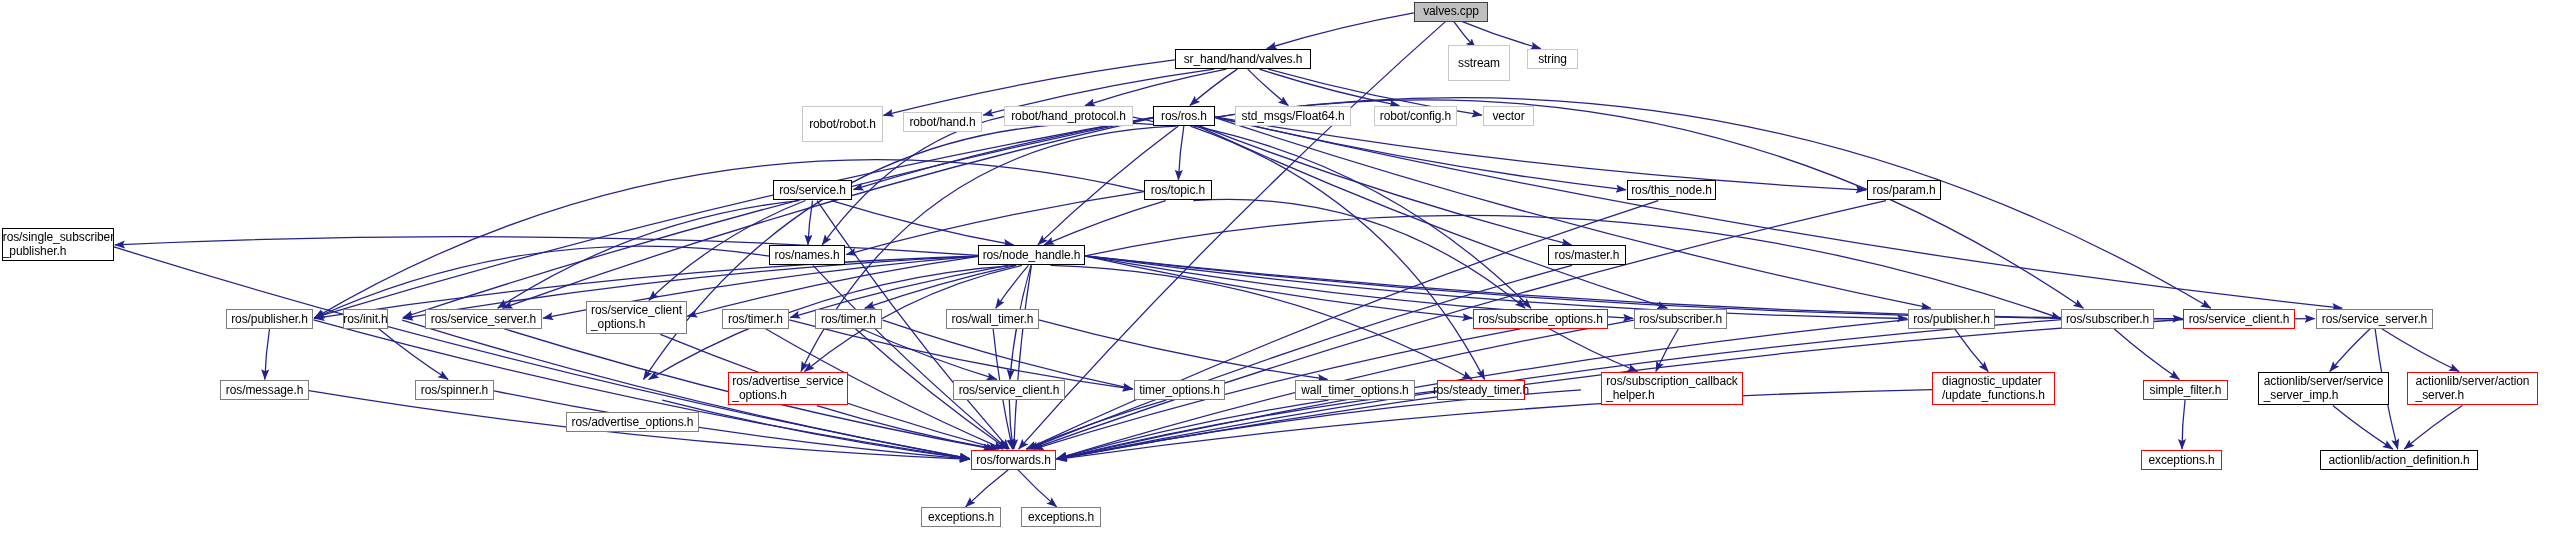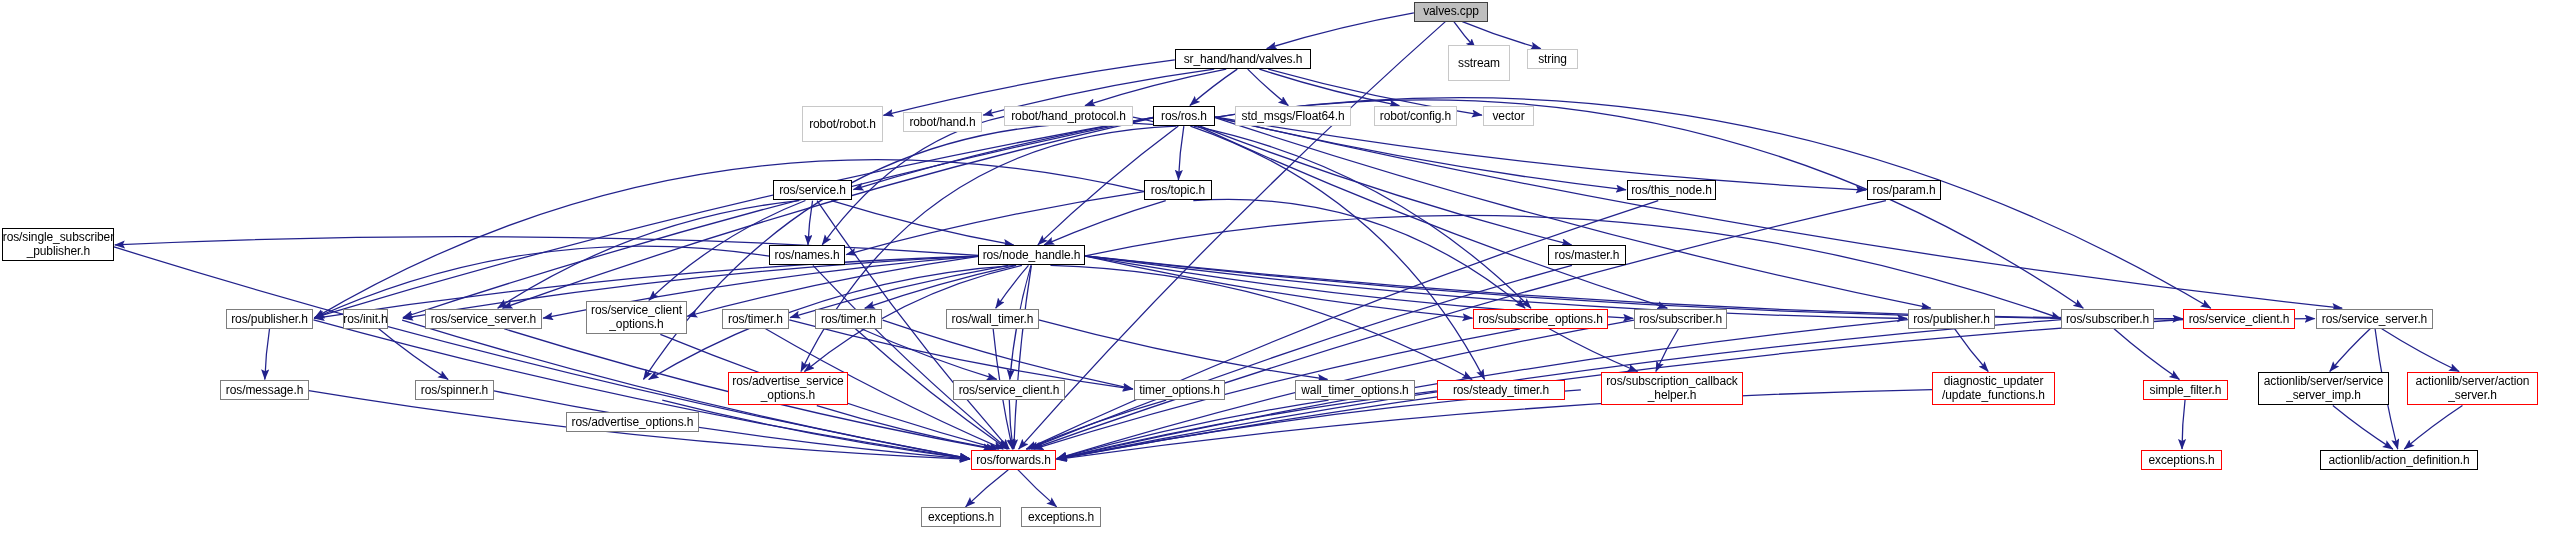--- a/index.html
+++ b/index.html
@@ -30,21 +30,21 @@
     top: 0;
     width: 2576px;
     height: 538px;
   }
   .node {
     position: absolute;
     box-sizing: border-box;
     display: flex;
     align-items: center;
     justify-content: center;
-    text-align: center;
+    text-align: left;
     background: #ffffff;
     border: 0.8px solid #9a9a9a;
     color: #000000;
     font-size: 12px;
     line-height: 14.2px;
     white-space: pre-line;
     letter-spacing: -0.1px;
     padding: 0 2.4px;
   }
   .node.b-black {
@@ -220,21 +220,21 @@
       <div class="node b-red" style="left: 2183px; top: 309px; width: 112px; height: 20px;">ros/service_client.h</div>
       <div class="node b-gray" style="left: 2316px; top: 309px; width: 117px; height: 20px;">ros/service_server.h</div>
       <div class="node b-gray" style="left: 220px; top: 380px; width: 89px; height: 20px;">ros/message.h</div>
       <div class="node b-gray" style="left: 415px; top: 380px; width: 79px; height: 20px;">ros/spinner.h</div>
       <div class="node b-gray" style="left: 566px; top: 380px; width: 133px; height: 20px; margin-top: 32px;">ros/advertise_options.h</div>
       <div class="node b-red two-line" style="left: 728px; top: 372px; width: 120px; height: 33px;">ros/advertise_service
 _options.h</div>
       <div class="node b-gray" style="left: 953px; top: 380px; width: 112px; height: 20px;">ros/service_client.h</div>
       <div class="node b-gray" style="left: 1134px; top: 380px; width: 91px; height: 20px;">timer_options.h</div>
       <div class="node b-gray" style="left: 1295px; top: 380px; width: 120px; height: 20px;">wall_timer_options.h</div>
-      <div class="node b-red" style="left: 1437px; top: 380px; width: 128px; height: 20px;">ros/steady_timer.h</div>
+      <div class="node b-red" style="left: 1437px; top: 380px; width: 88px; height: 20px;">ros/steady_timer.h</div>
       <div class="node b-red two-line" style="left: 1581px; top: 372px; width: 142px; height: 33px; margin-left: 20px;">ros/subscription_callback
 _helper.h</div>
       <div class="node b-red two-line" style="left: 1932px; top: 372px; width: 123px; height: 33px;">diagnostic_updater
 /update_functions.h</div>
       <div class="node b-red" style="left: 2143px; top: 380px; width: 85px; height: 20px;">simple_filter.h</div>
       <div class="node b-black two-line" style="left: 2258px; top: 372px; width: 131px; height: 33px;">actionlib/server/service
 _server_imp.h</div>
       <div class="node b-red two-line" style="left: 2407px; top: 372px; width: 131px; height: 33px;">actionlib/server/action
 _server.h</div>
       <div class="node b-red" style="left: 971px; top: 450px; width: 85px; height: 20px;">ros/forwards.h</div>

